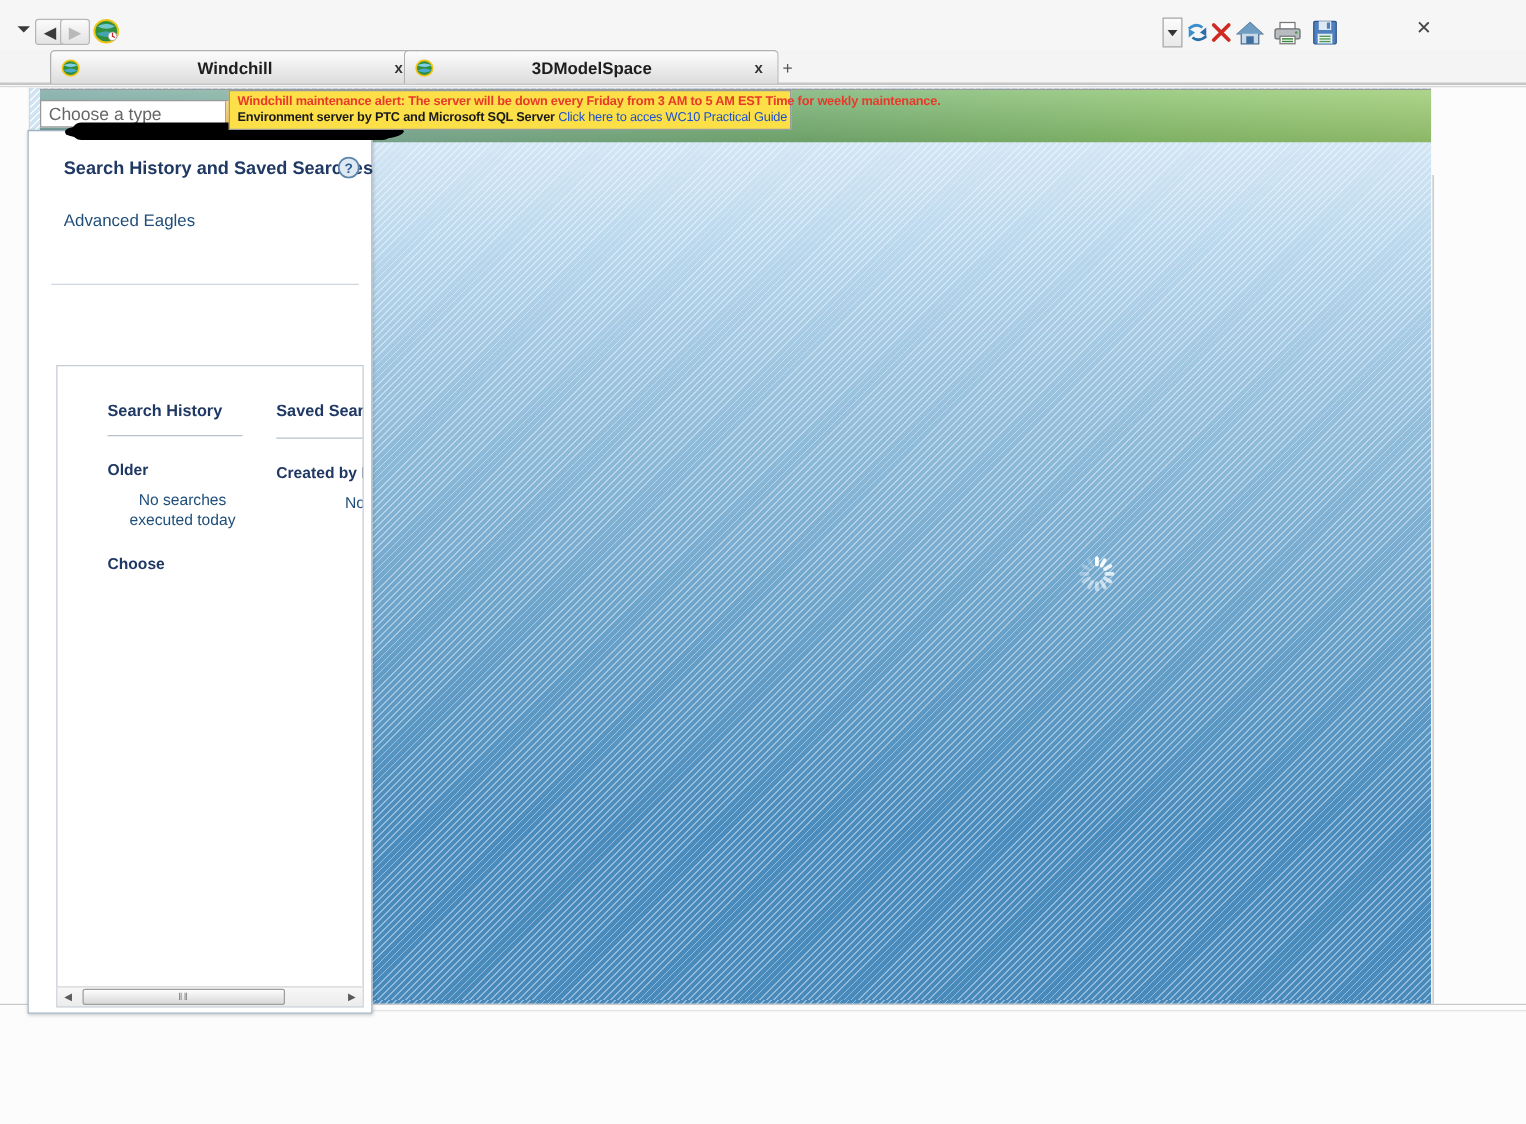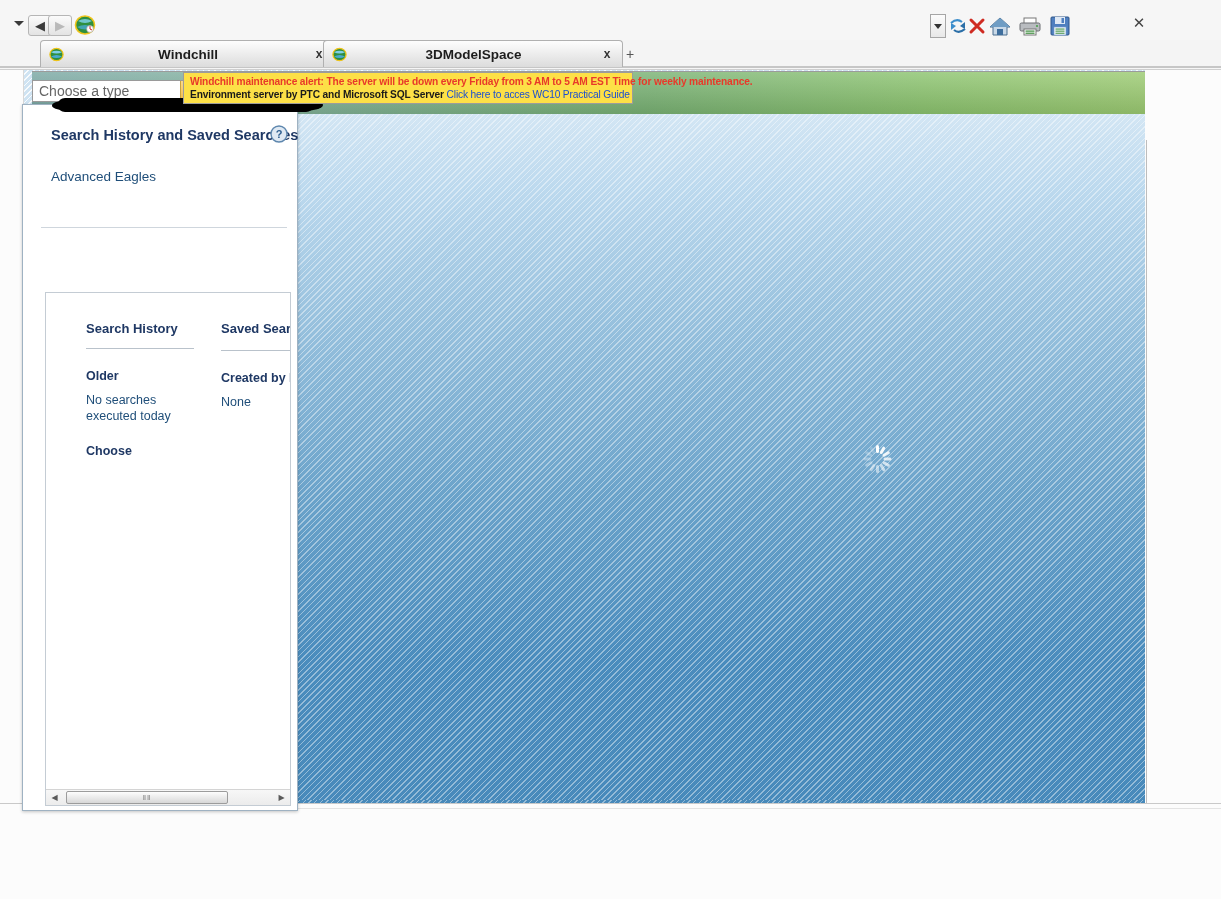--- a/index.html
+++ b/index.html
@@ -317,21 +317,21 @@
     margin-top: 12px; width: 108px; height: 1px; background: #b9c2cb;
   }
   .col-head-underline.wide { width: 140px; }
 
   .sec-label {
     margin-top: 20px;
     font-size: 12.5px; font-weight: bold; color: #1f3864;
   }
   .sec-text {
     margin-top: 10px;
-    font-size: 12.5px; color: #1f4e79; line-height: 1.25;
+    font-size: 12.5px; color: #1f4e79; line-height: 1.25; text-align: center;
   }
 
   .hist-item {
     position: relative;
     margin-top: 8px;
     width: 104px;
     background: #e8e8e8;
     padding: 2px 4px 4px 4px;
     font-size: 12.2px;
     color: #1f6fb5;

